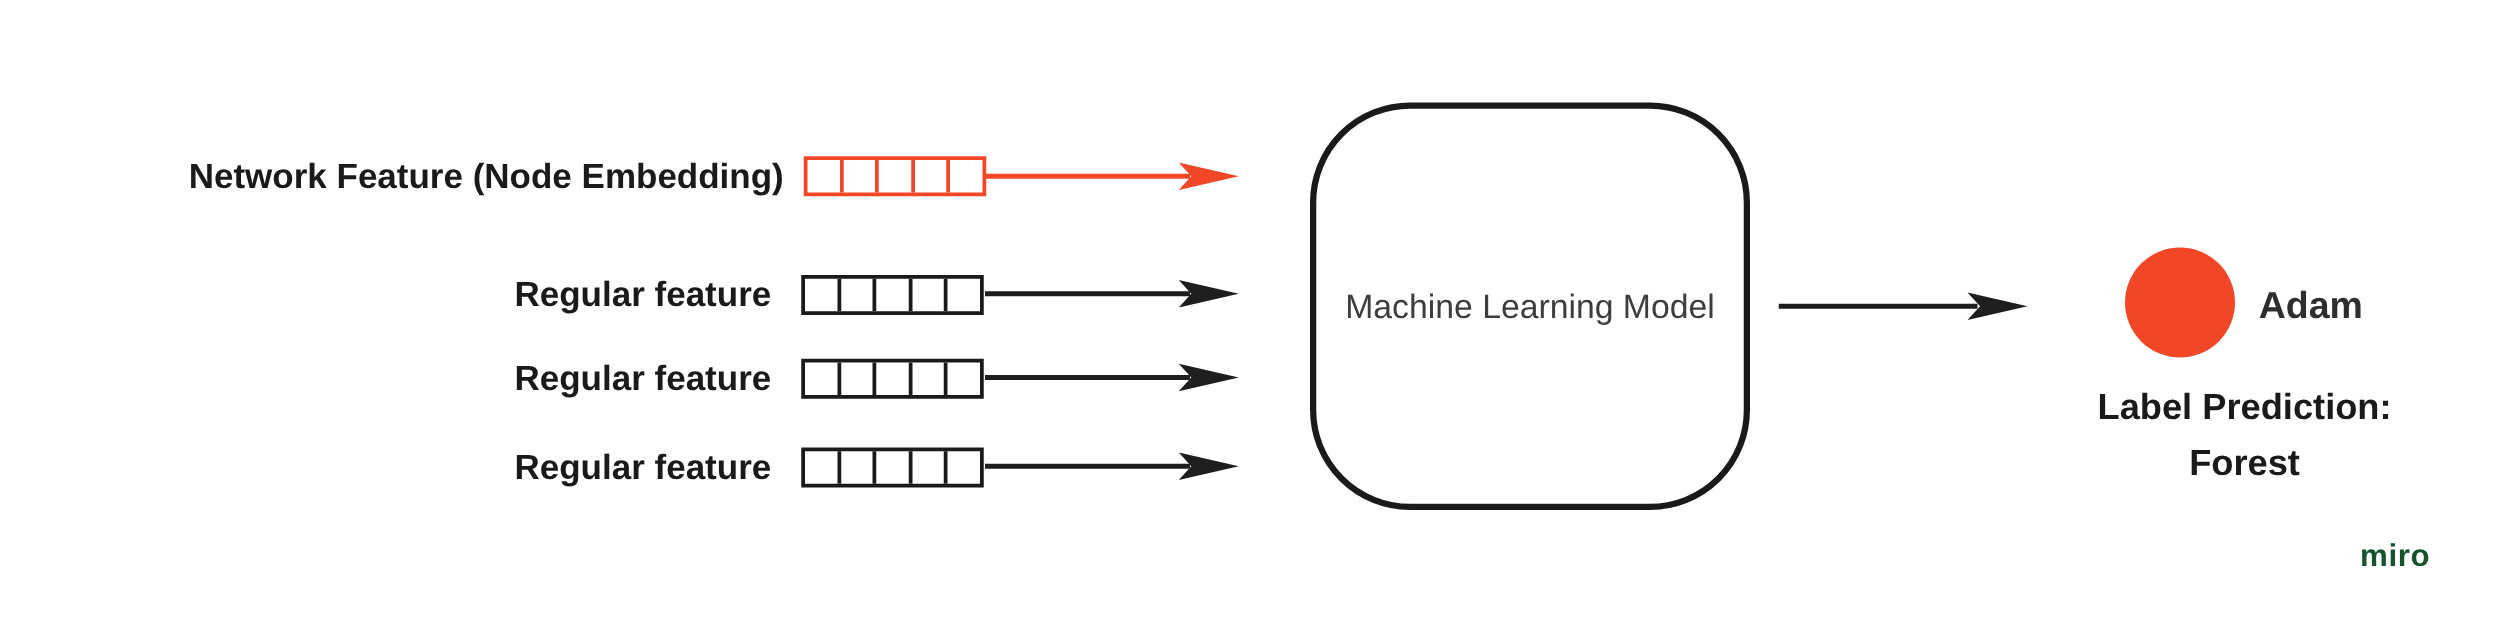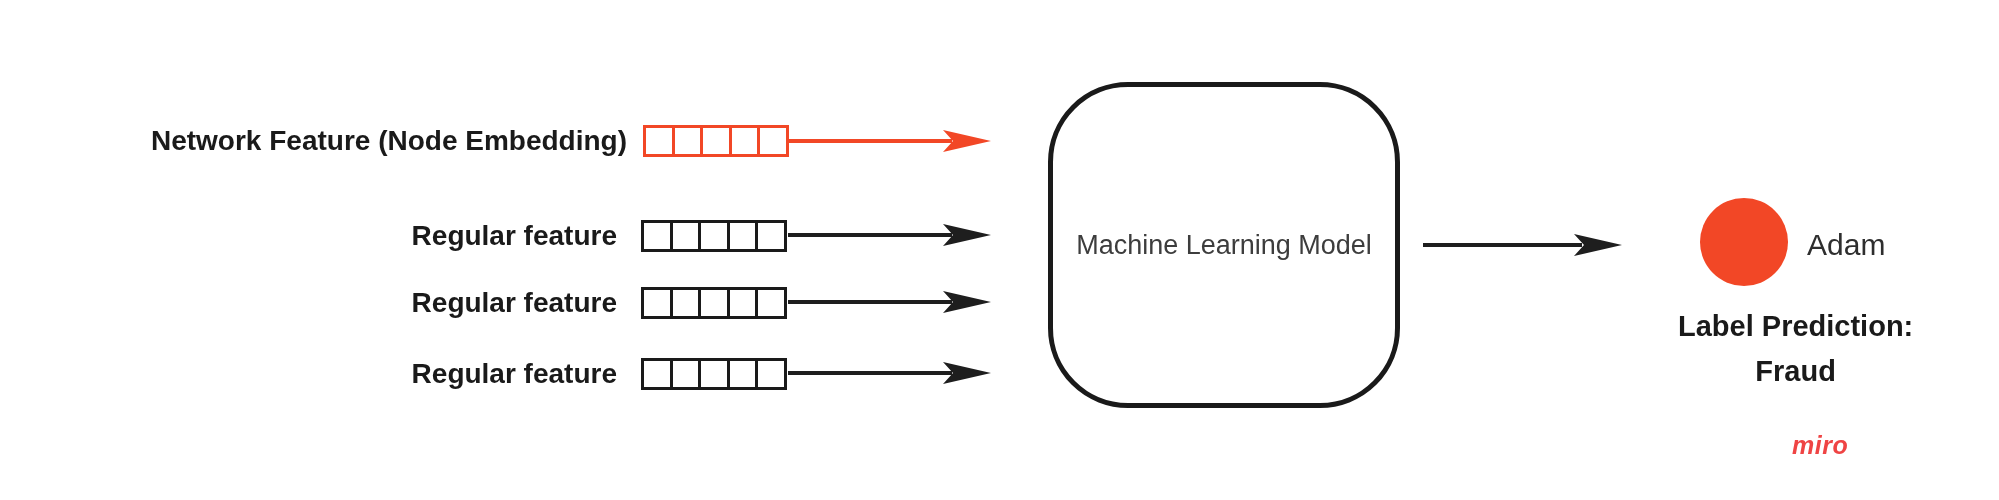--- a/index.html
+++ b/index.html
@@ -92,44 +92,43 @@
     border-radius: 50%;
     background: #F24726;
   }
   .node-name {
     position: absolute;
     left: 1807px;
     top: 229px;
     font-size: 30px;
     line-height: 32px;
     color: #2E2E2E;
-    font-weight: 400;
+    font-weight: 700;
     white-space: nowrap;
   }
   .prediction {
     position: absolute;
     left: 1678px;
     top: 304px;
     font-size: 29px;
     line-height: 45px;
     font-weight: 700;
     color: #1A1A1A;
     white-space: nowrap;
     text-align: center;
   }
 
   .watermark {
     position: absolute;
-    left: 1792px;
+    left: 1888px;
     top: 431px;
     font-size: 25px;
     font-weight: 700;
     letter-spacing: 0.5px;
-    color: #ef4444;
-    font-style: italic;
+    color: #14532d;
   }
 </style>
 </head>
 <body>
 
 <div class="canvas">
 
   <div class="row-label label-network">Network Feature (Node Embedding)</div>
   <div class="vector red vec-network">
     <span></span>
@@ -190,18 +189,18 @@
 
   <svg class="arrow-model" viewBox="0 0 200 24">
     <line x1="1" y1="12" x2="160" y2="12" stroke="#1E1E1E" stroke-width="4"></line>
     <polygon points="152,1 200,12 152,23 162,12" fill="#1E1E1E"></polygon>
   </svg>
 
   <div class="node-circle"></div>
   <div class="node-name">Adam</div>
   <div class="prediction">
     <div>Label Prediction:</div>
-    <div>Fraud</div>
+    <div>Forest</div>
   </div>
 
   <div class="watermark">miro</div>
 
 </div>
 
 </body></html>

